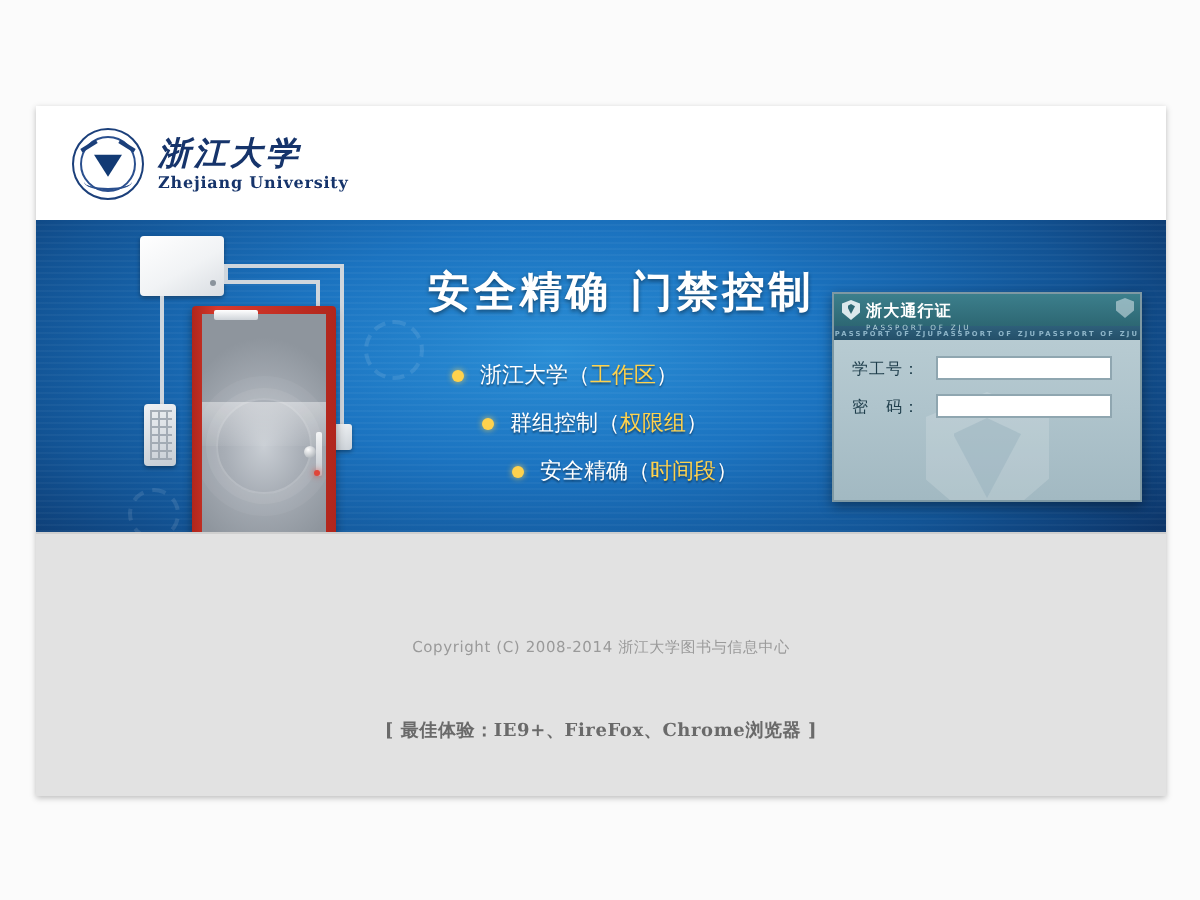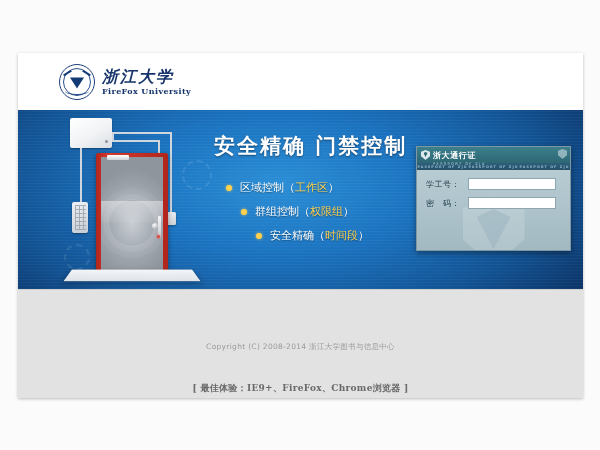--- a/index.html
+++ b/index.html
@@ -16,21 +16,21 @@
     width:565px;height:345px;
     background:#e2e2e2;
     box-shadow:0 1px 3px rgba(0,0,0,0.25);
     overflow:hidden;
   }
   
   .header{
     position:relative;
     height:57px;
     background:#ffffff;
-    display:flex;align-items:center;padding-left:23px;
+    display:flex;align-items:center;
   }
   .logo-wrap{
     display:flex;align-items:center;
     margin-left:18px;
   }
   .seal{
     width:34px;height:34px;border-radius:50%;
     border:1.2px solid #1b3f7a;
     position:relative;flex:0 0 auto;
     background:#ffffff;
@@ -73,21 +73,21 @@
     margin-top:2px;font-weight:700;
   }
   .site-title{
     margin-left:30px;
     font-size:17px;font-weight:700;color:#16346b;
     letter-spacing:2px;
   }
   
   .banner{
     position:relative;
-    height:179px;
+    height:156px;
     background:
       radial-gradient(ellipse 78% 120% at 46% 42%, #2a8ed6 0%, #1b73c0 32%, #125394 62%, #0b2f60 88%, #081f44 100%);
     overflow:hidden;
   }
   .banner-grid{
     position:absolute;inset:0;
     background-image:
       repeating-linear-gradient(0deg, rgba(255,255,255,0.035) 0 1px, transparent 1px 3px);
     pointer-events:none;
   }
@@ -313,21 +313,21 @@
   <div class="header">
     <div class="logo-wrap">
       <div class="seal">
         <span class="seal-wing-l"></span>
         <span class="seal-wing-r"></span>
         <span class="seal-bird"></span>
         <span class="seal-arc"></span>
       </div>
       <div class="uni-text">
         <div class="uni-cn">浙江大学</div>
-        <div class="uni-en">FireFox University</div>
+        <div class="uni-en">Zhejiang University</div>
       </div>
     </div>
   </div>
 
   <div class="banner">
     <div class="banner-grid"></div>
 
     <div class="illus">
       <div class="gear gear-a"></div>
       <div class="gear gear-b"></div>
@@ -356,21 +356,21 @@
         <span class="door-closer"></span>
       </div>
       <div class="floor"></div>
     </div>
 
     <div class="banner-text">
       <div class="headline">安全精确  门禁控制</div>
       <ul class="feature-list">
         <li class="feature-item i0">
           <span class="dot"></span>
-          <span>区域控制（</span>
+          <span>浙江大学（</span>
           <span class="hl">工作区</span>
           <span>）</span>
         </li>
         <li class="feature-item i1">
           <span class="dot"></span>
           <span>群组控制（</span>
           <span class="hl">权限组</span>
           <span>）</span>
         </li>
         <li class="feature-item i2">

